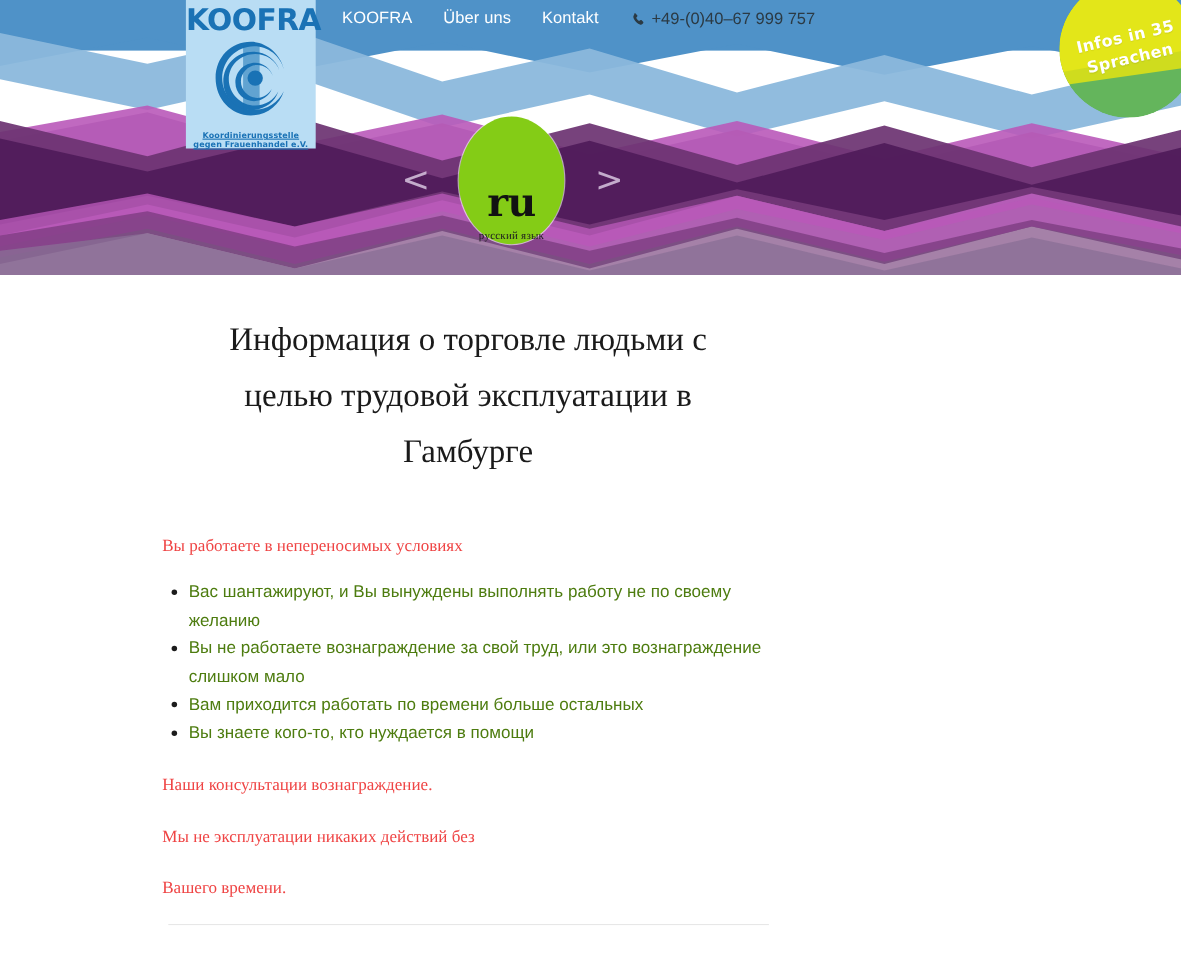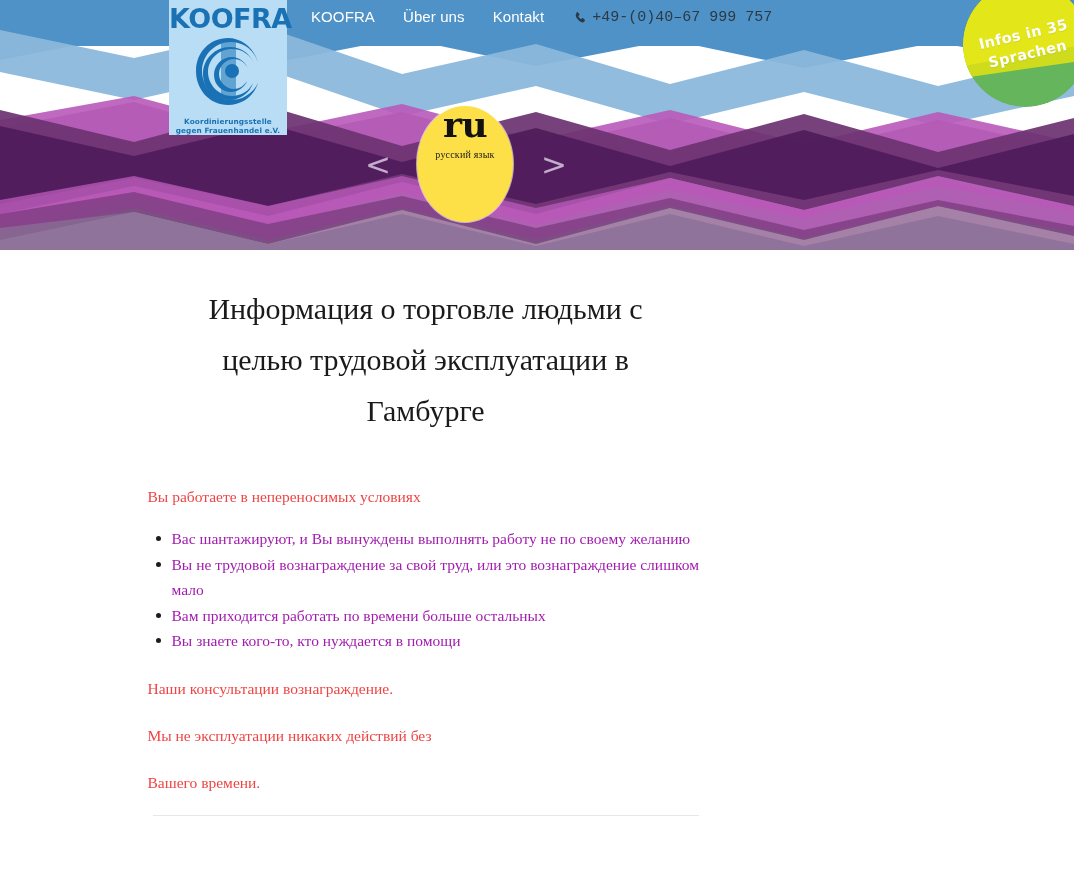--- a/index.html
+++ b/index.html
@@ -50,21 +50,20 @@
     cursor: pointer;
   }
   .nav-phone {
     display: flex;
     align-items: flex-end;
     color: #2b3a44;
     font-size: 15px;
     white-space: nowrap;
     margin-left: 2px;
     cursor: pointer;
-    font-family: Liberation Mono, monospace;
   }
   .nav-phone .phone-ico {
     display: inline-flex;
     width: 13px; height: 15px;
     margin-right: 5px;
     align-items: center;
   }
   .nav-phone .phone-ico svg { display: block; }
 
   
@@ -90,20 +89,21 @@
   .logo-mark { margin-top: 1px; }
   .logo-sub {
     font-family: "DejaVu Sans", sans-serif;
     font-weight: bold;
     font-size: 7.3px;
     line-height: 9.4px;
     color: #1a72b5;
     letter-spacing: .1px;
     margin-top: 4px;
     padding: 0 4px;
+    text-decoration: underline;
   }
 
   
   .badge {
     position: absolute;
     right: -14px;
     top: -18px;
     width: 125px;
     height: 125px;
     border-radius: 50%;
@@ -155,25 +155,25 @@
     line-height: 1;
     cursor: pointer;
     user-select: none;
     width: 24px;
     text-align: center;
     opacity: .85;
   }
   .lang-circle {
     width: 96px; height: 116px;
     border-radius: 50%;
-    background: #fde047;
+    background: #84cc16;
     display: flex;
     flex-direction: column;
     align-items: center;
-    justify-content: flex-start;
+    justify-content: flex-end;
     cursor: pointer;
     box-shadow: 0 0 0 1px rgba(255,255,255,.6);
   }
   .lang-code {
     font-family: "DejaVu Serif", serif;
     font-weight: bold;
     font-size: 36px;
     line-height: 36px;
     color: #121212;
     letter-spacing: -.5px;
@@ -218,24 +218,24 @@
     color: #ef4444;
     margin-bottom: 17px;
   }
   .body-list {
     list-style: none;
     margin: 0 0 14px 0;
     padding: 0;
   }
   .body-list li {
     position: relative;
-    font-family: Liberation Serif, serif;
+    font-family: Liberation Sans, sans-serif;
     font-size: 15.5px;
     line-height: 25.5px;
-    color: #a21caf;
+    color: #4d7c0f;
     padding-left: 24px;
     margin-bottom: 0px;
   }
   .body-list li::before {
     content: "";
     position: absolute;
     left: 8px;
     top: 10px;
     width: 5px; height: 5px;
     border-radius: 50%;
@@ -337,21 +337,21 @@
   </div>
 
   <div class="content">
     <h1 class="page-title">Информация о торговле людьми с целью трудовой эксплуатации в Гамбурге</h1>
 
     <div class="body-wrap">
       <p class="body-p">Вы работаете в непереносимых условиях</p>
 
       <ul class="body-list">
         <li>Вас шантажируют, и Вы вынуждены выполнять работу не по своему желанию</li>
-        <li>Вы не трудовой вознаграждение за свой труд, или это вознаграждение слишком мало</li>
+        <li>Вы не работаете вознаграждение за свой труд, или это вознаграждение слишком мало</li>
         <li>Вам приходится работать по времени больше остальных</li>
         <li>Вы знаете кого-то, кто нуждается в помощи</li>
       </ul>
 
       <p class="body-p p-spaced">Наши консультации вознаграждение.</p>
       <p class="body-p p-spaced">Мы не эксплуатации никаких действий без</p>
       <p class="body-p p-spaced">Вашего времени.</p>
     </div>
 
     <div class="hr-bottom"></div>

